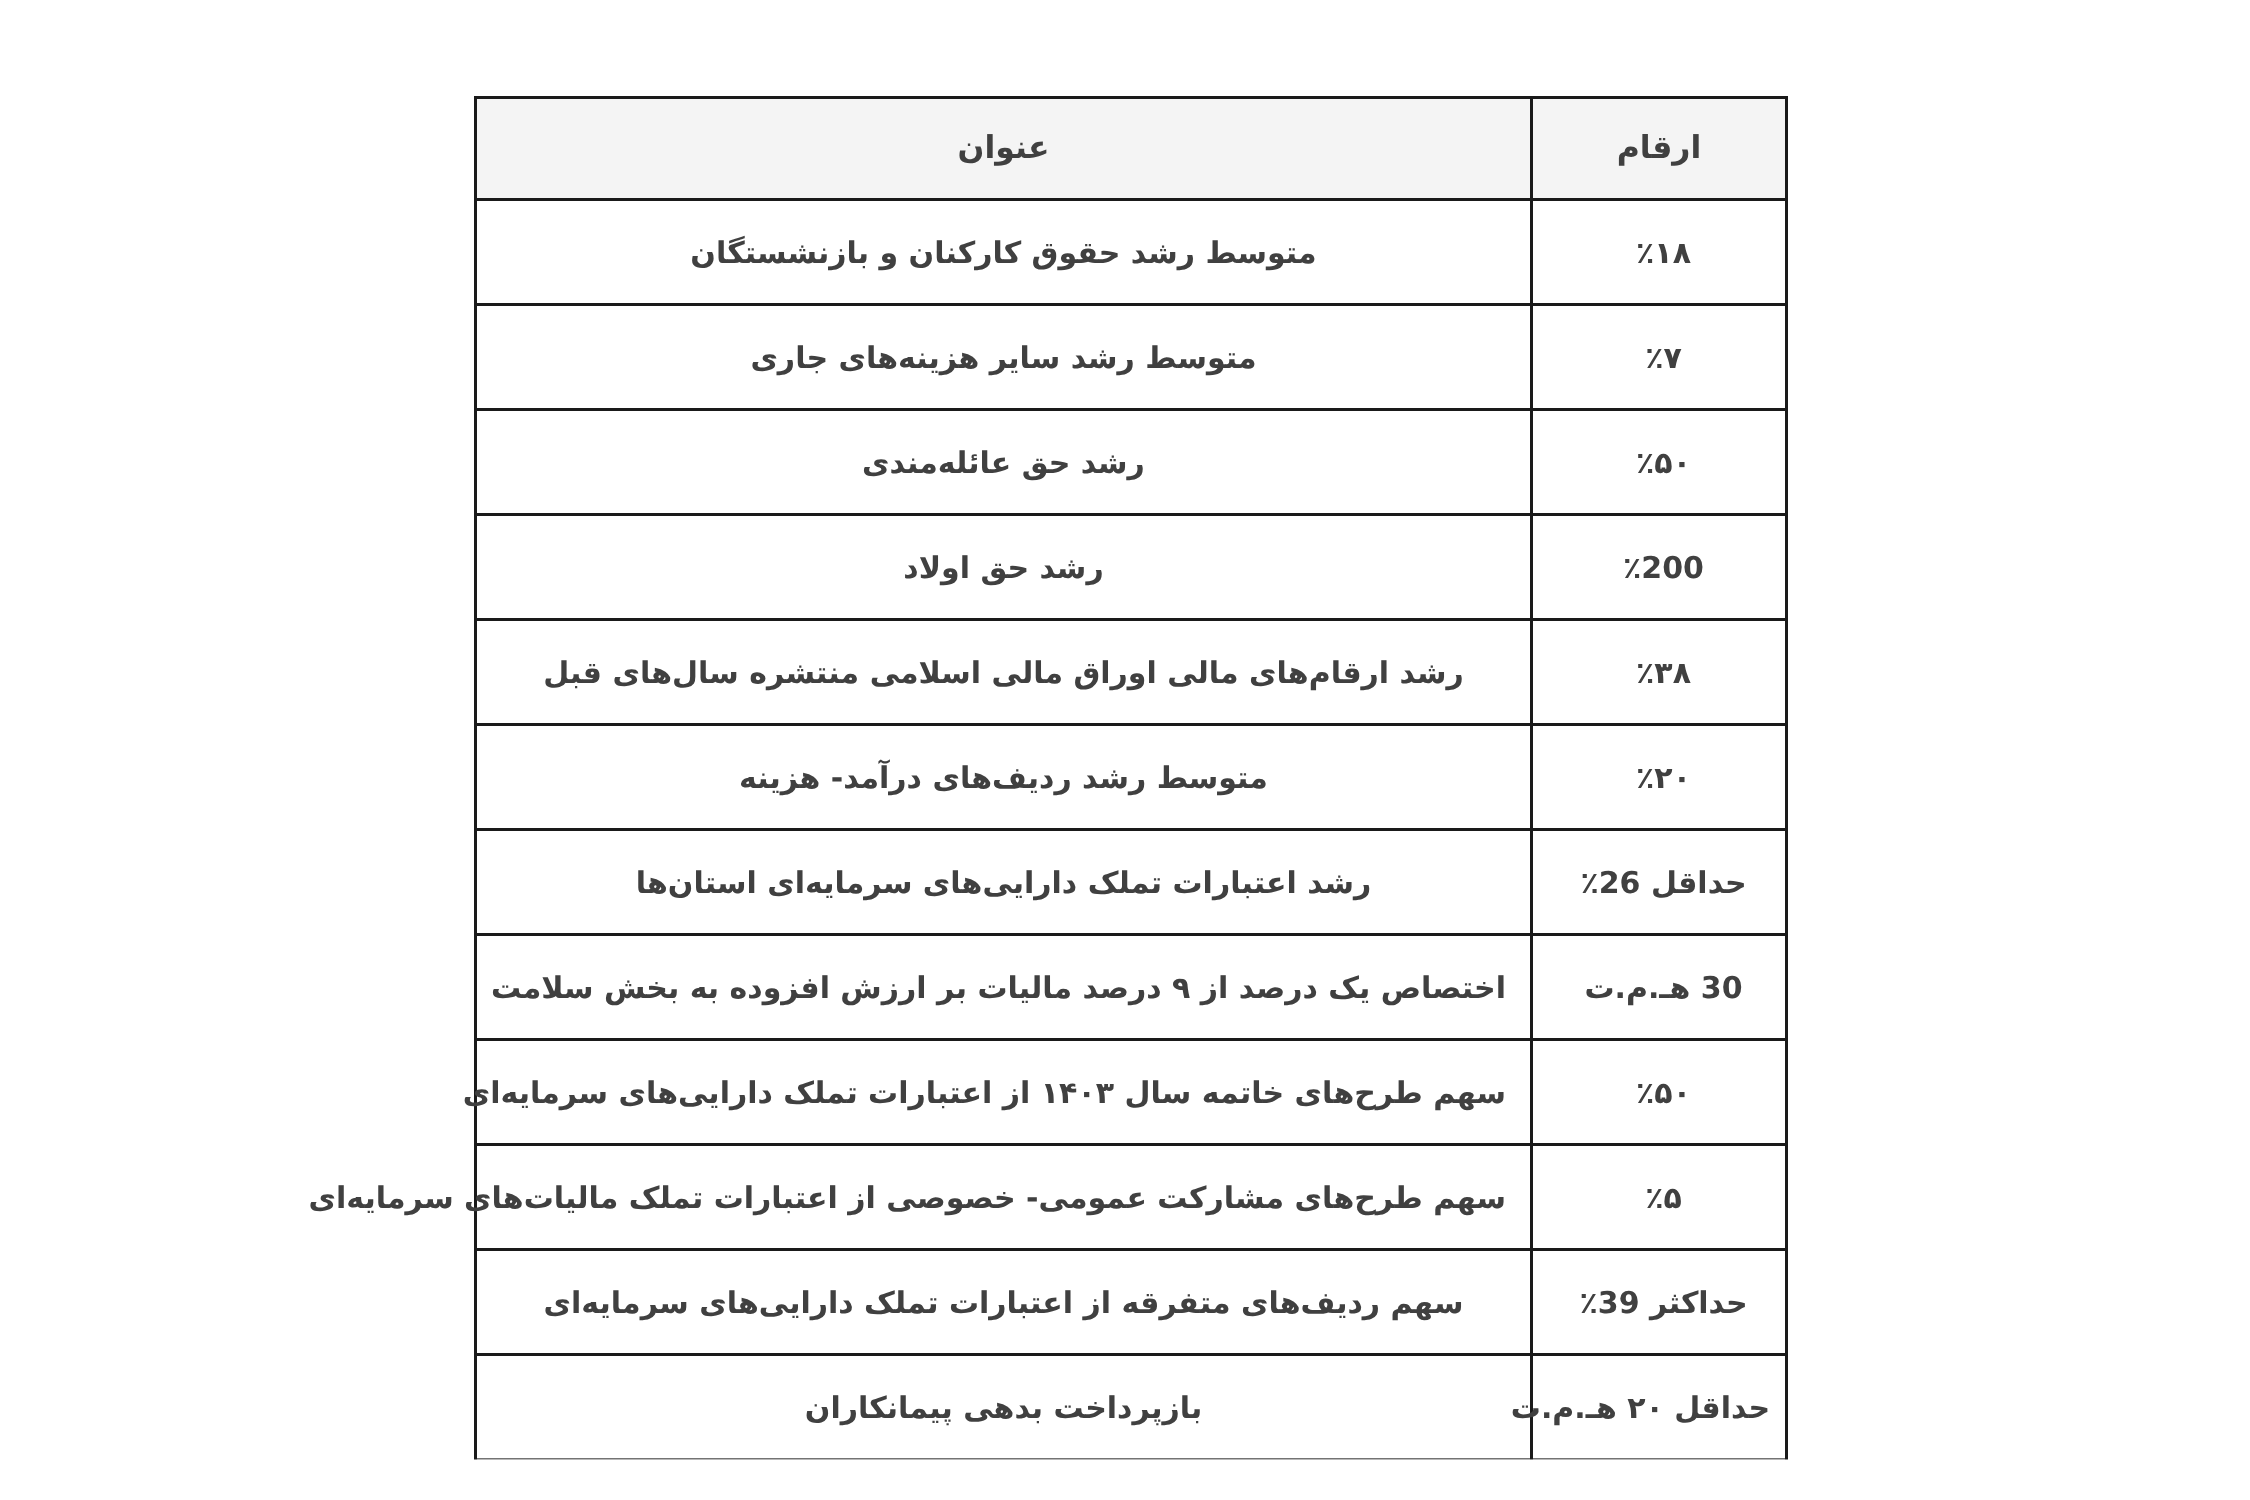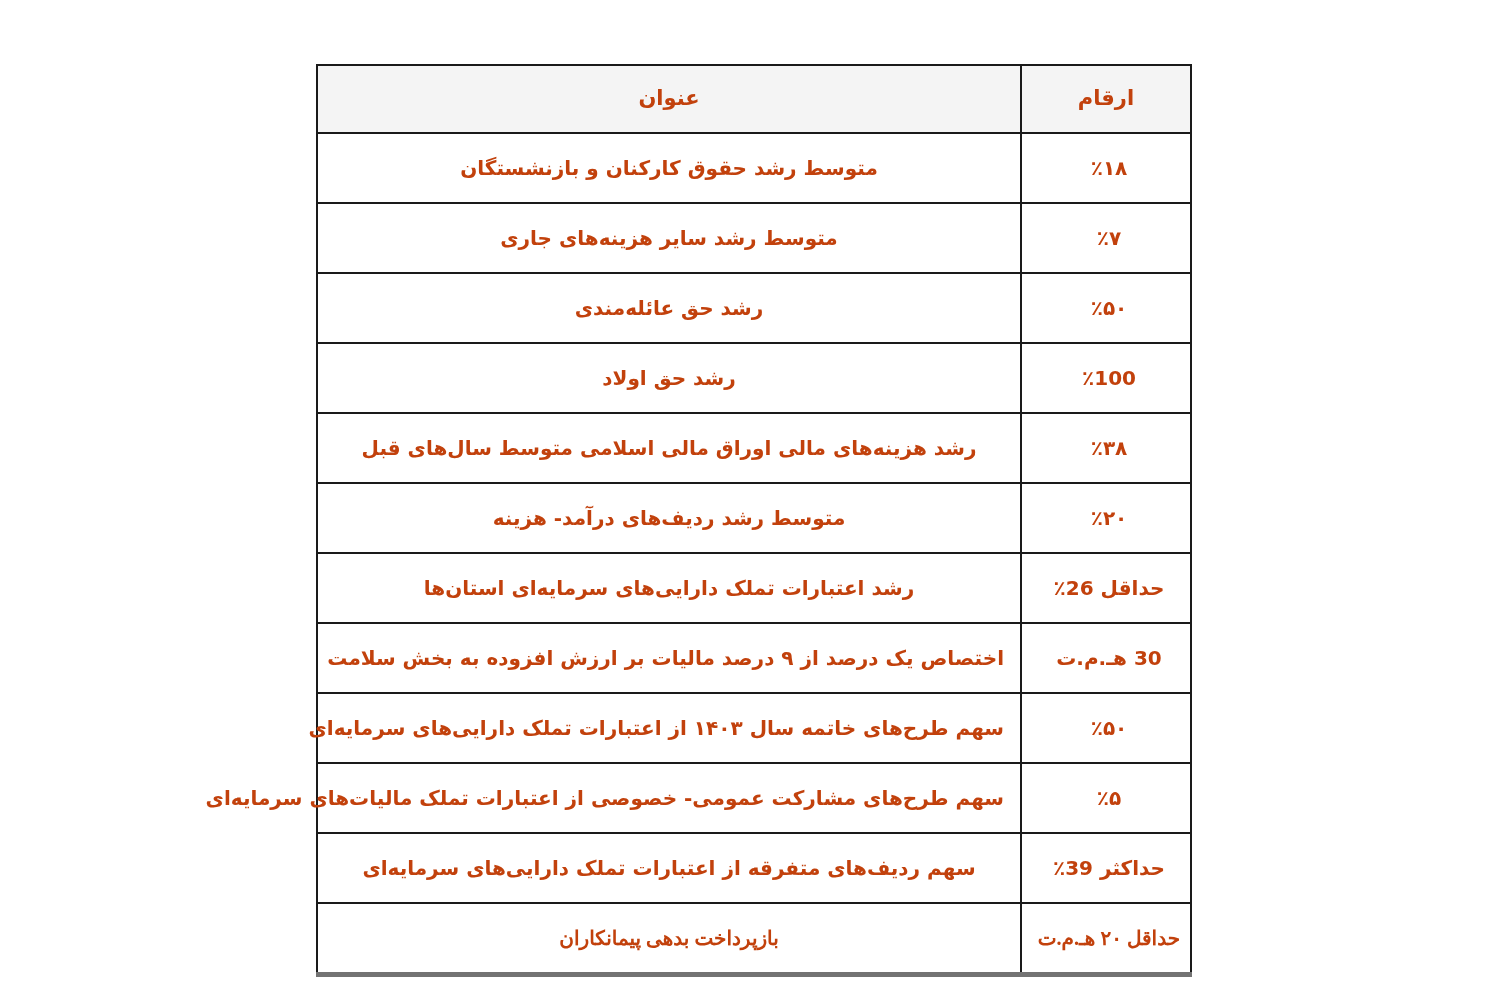--- a/index.html
+++ b/index.html
@@ -39,21 +39,21 @@
 
   table.budget-table col.col-title { width: 704px; }
   table.budget-table col.col-figure { width: 170px; }
 
   table.budget-table th,
   table.budget-table td {
     border: 2px solid #1a1a1a;
     padding: 4px 10px;
     text-align: center;
     vertical-align: middle;
-    color: #c2410c;
+    color: #404040;
     line-height: 1.5;
   }
 
   table.budget-table thead th {
     background: #f4f4f4;
     height: 58px;
     font-size: 21px;
     font-weight: bold;
     letter-spacing: 0.2px;
   }
@@ -72,22 +72,21 @@
     white-space: nowrap;
     margin-left: 31px;
   }
 
   table.budget-table tbody td.cell-figure {
     white-space: nowrap;
     font-size: 20px;
   }
 
   table.budget-table tbody tr:last-child td {
-    border-bottom: 5px solid #737373;
-    font-family: Liberation Serif, serif;
+    border-bottom: 1px solid #737373;
   }
 </style>
 </head>
 <body>
 
 <div class="page">
   <div class="table-wrap">
     <table class="budget-table">
       <colgroup>
         <col class="col-figure">
@@ -106,26 +105,26 @@
           </tr>
           <tr>
             <td class="cell-figure">٪۷</td>
             <td class="cell-title">متوسط رشد سایر هزینه‌های جاری</td>
           </tr>
           <tr>
             <td class="cell-figure">٪۵۰</td>
             <td class="cell-title">رشد حق عائله‌مندی</td>
           </tr>
           <tr>
-            <td class="cell-figure">٪100</td>
+            <td class="cell-figure">٪200</td>
             <td class="cell-title">رشد حق اولاد</td>
           </tr>
           <tr>
             <td class="cell-figure">٪۳۸</td>
-            <td class="cell-title">رشد هزینه‌های مالی اوراق مالی اسلامی متوسط سال‌های قبل</td>
+            <td class="cell-title">رشد ارقام‌های مالی اوراق مالی اسلامی منتشره سال‌های قبل</td>
           </tr>
           <tr>
             <td class="cell-figure">٪۲۰</td>
             <td class="cell-title">متوسط رشد ردیف‌های درآمد- هزینه</td>
           </tr>
           <tr>
             <td class="cell-figure">حداقل 26٪</td>
             <td class="cell-title">رشد اعتبارات تملک دارایی‌های سرمایه‌ای استان‌ها</td>
           </tr>
           <tr>

